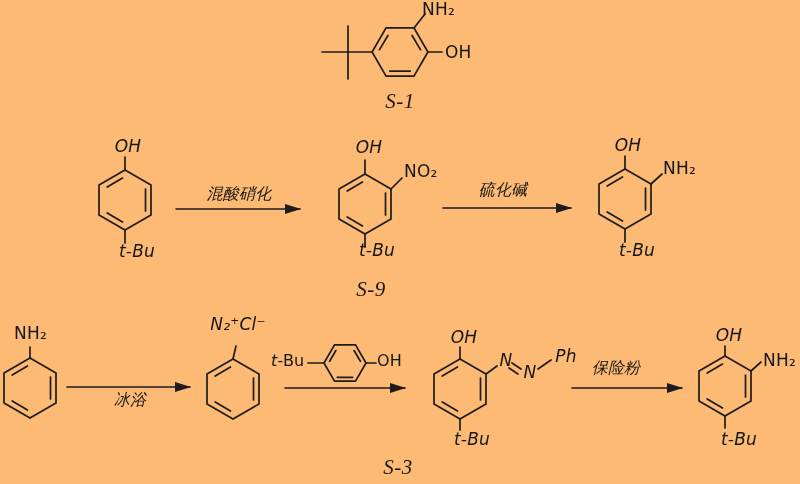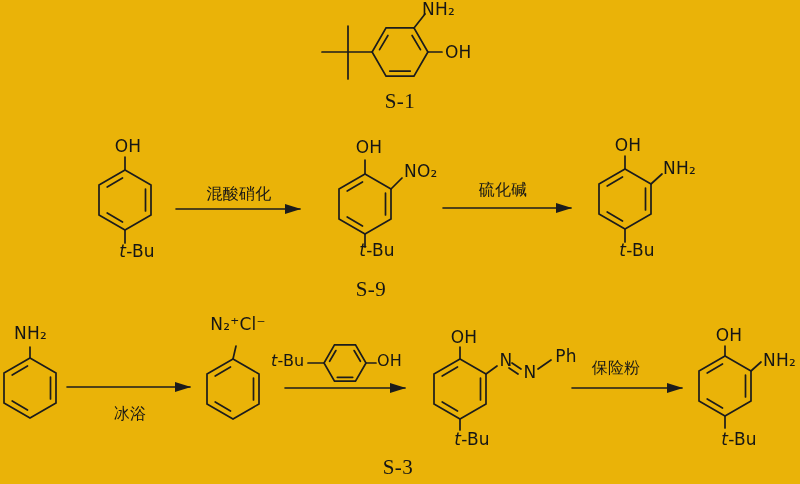--- a/index.html
+++ b/index.html
@@ -1,22 +1,22 @@
 <!DOCTYPE html>
 <html><head>
 <meta charset="utf-8">
 <title>Synthesis scheme</title>
 <style>
   html,body{margin:0;padding:0;background:#fff;}
-  .canvas{position:relative;width:800px;height:484px;background:#eab308;overflow:hidden;
+  .canvas{position:relative;width:800px;height:484px;background:#fdba74;overflow:hidden;
           font-family:"DejaVu Sans",sans-serif;color:#1b1b1b;}
   .art{position:absolute;left:0;top:0;}
   .lbl{position:absolute;font-size:17px;line-height:1.15;white-space:nowrap;color:#161616;
        letter-spacing:.2px;}
-  .ctr{transform:translateX(-50%);}
+  .ctr{transform:translateX(-50%);font-style:italic;}
   .cjk{font-size:16px;}
   .sm{font-size:16px;}
   .tbu::first-letter{font-style:italic;}
   .serif{font-family:"Liberation Serif","DejaVu Serif",serif;font-size:21px;letter-spacing:.5px;}
   svg line, svg path.bondline{stroke:#1c1c1c;stroke-width:1.7;stroke-linecap:round;}
   svg .arrow{stroke:#1c1c1c;stroke-width:1.6;}
 </style>
 </head>
 <body>
 
@@ -110,21 +110,21 @@
   <div class="lbl ctr" style="left:369px;top:138px">OH</div>
   <div class="lbl" style="left:404px;top:162px">NO₂</div>
   <div class="lbl ctr tbu" style="left:377px;top:241px">t-Bu</div>
   <div class="lbl cjk ctr" style="left:503px;top:181px">硫化碱</div>
   <div class="lbl ctr" style="left:628px;top:136px">OH</div>
   <div class="lbl" style="left:663px;top:159px">NH₂</div>
   <div class="lbl ctr tbu" style="left:637px;top:241px">t-Bu</div>
   <div class="lbl serif ctr" style="left:371px;top:277px">S-9</div>
 
   <div class="lbl" style="left:14px;top:324px">NH₂</div>
-  <div class="lbl cjk ctr" style="left:130px;top:405px">冰浴</div>
+  <div class="lbl cjk ctr" style="left:130px;top:391px">冰浴</div>
   <div class="lbl ctr" style="left:238px;top:315px">N₂⁺Cl⁻</div>
   <div class="lbl sm tbu" style="left:271px;top:352px">t-Bu</div>
   <div class="lbl sm" style="left:377px;top:352px">OH</div>
   <div class="lbl ctr" style="left:464px;top:328px">OH</div>
   <div class="lbl ctr" style="left:506px;top:351px">N</div>
   <div class="lbl ctr" style="left:530px;top:363px">N</div>
   <div class="lbl ctr" style="left:566px;top:347px">Ph</div>
   <div class="lbl ctr tbu" style="left:472px;top:430px">t-Bu</div>
   <div class="lbl cjk ctr" style="left:616px;top:359px">保险粉</div>
   <div class="lbl ctr" style="left:729px;top:326px">OH</div>

